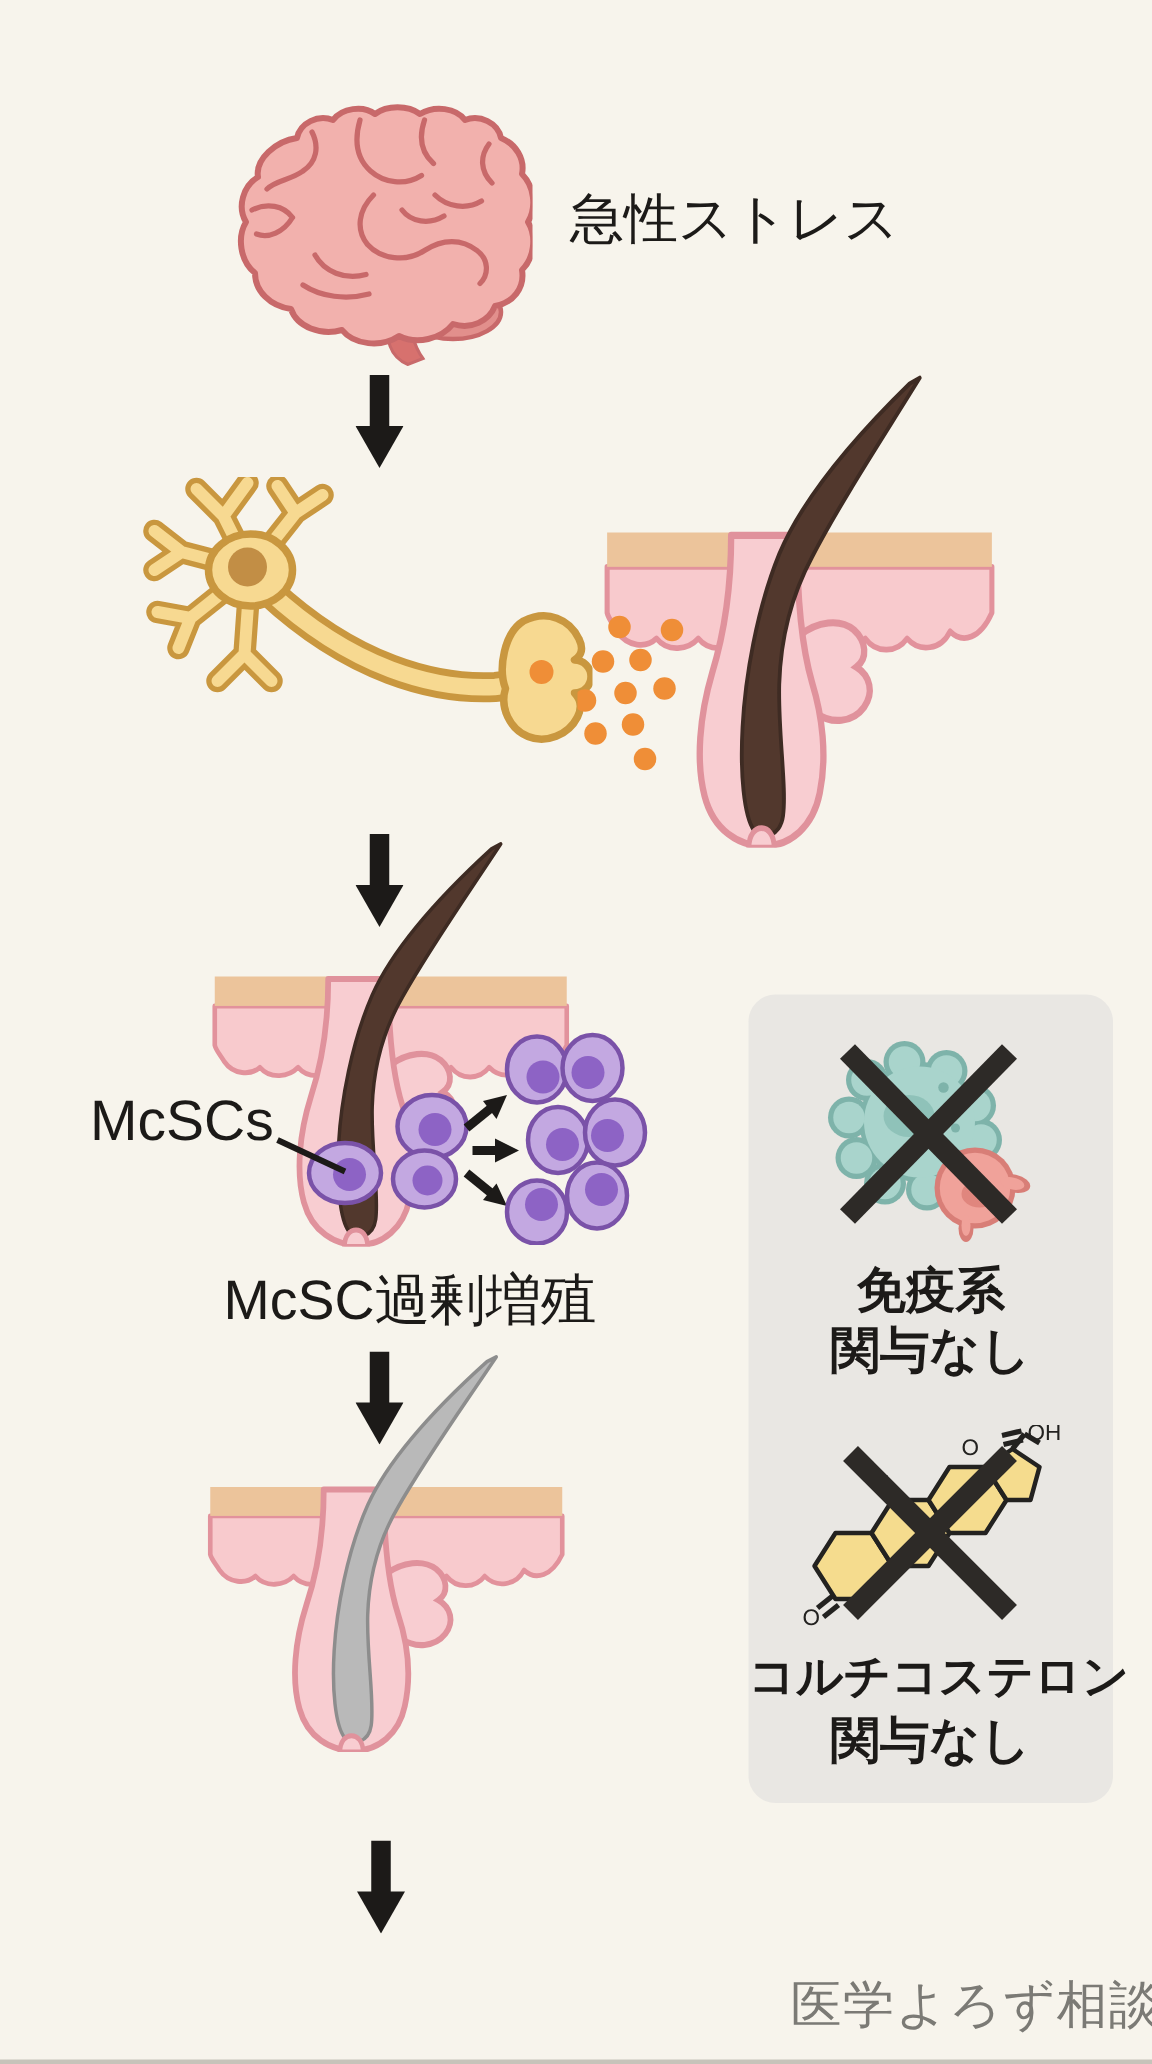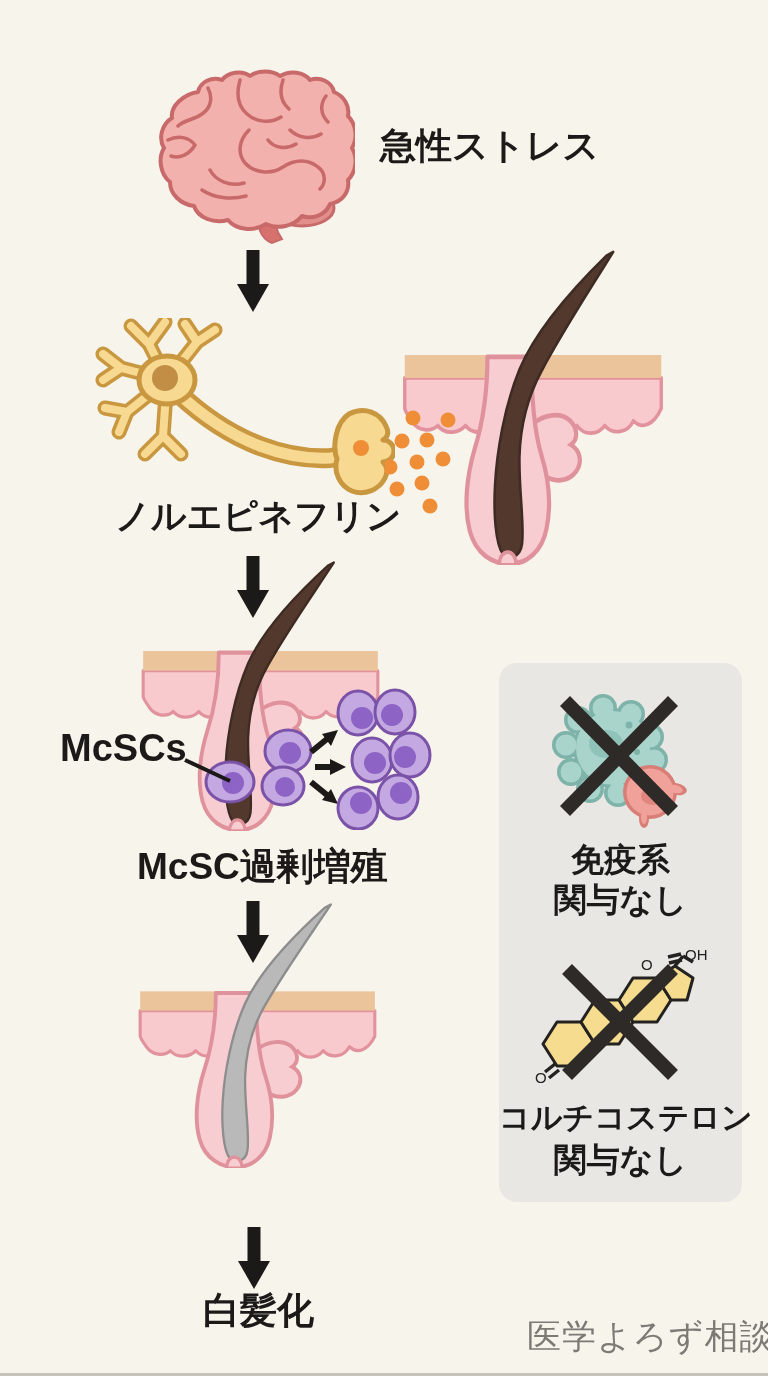--- a/index.html
+++ b/index.html
@@ -1,19 +1,19 @@
 <!DOCTYPE html>
 <html><head>
 <meta charset="utf-8">
 <style>
   html,body{margin:0;padding:0;background:#f7f4ec;}
   .canvas{position:relative;width:768px;height:1376px;background:#f7f4ec;overflow:hidden;
           font-family:"Liberation Sans",sans-serif;color:#1c1a18;}
   .abs{position:absolute;}
-  .label{position:absolute;font-weight:700;color:#1c1a18;white-space:nowrap;line-height:1.1;}
+  .label{position:absolute;font-weight:400;color:#1c1a18;white-space:nowrap;line-height:1.1;}
   .panel{position:absolute;left:499px;top:663px;width:243px;height:539px;
          background:#e9e7e3;border-radius:18px;}
   .panel-text{position:absolute;left:499px;width:243px;text-align:center;font-weight:700;
               color:#1c1a18;white-space:nowrap;}
   .watermark{position:absolute;left:527px;top:1314px;font-family:"Liberation Serif",serif;
              font-size:34px;color:#7b7a75;letter-spacing:1px;white-space:nowrap;}
   .follicle-dark{--hair:#52382d;--hair-line:#3e2b23;}
   .follicle-gray{--hair:#b9b9b9;--hair-line:#8d8d8d;}
   .bottom-edge{position:absolute;left:0;bottom:0;width:768px;height:3px;background:#c7c3ba;}
 </style>
@@ -87,21 +87,20 @@
         <circle cx="42" cy="32" r="7.5"></circle>
       <circle cx="5" cy="59" r="7.5"></circle>
         <circle cx="32" cy="54" r="7.5"></circle>
       <circle cx="58" cy="51" r="7.5"></circle>
         <circle cx="37" cy="75" r="7.5"></circle>
       <circle cx="12" cy="81" r="7.5"></circle>
         <circle cx="45" cy="98" r="7.5"></circle>
     </g>
   </svg>
 
-  <div class="label" style="left:115px;top:497px;font-size:35px">ノルエピネフリン</div>
 
   <svg class="abs" style="left:237px;top:556px" width="32" height="62" viewBox="0 0 32 62">
     <rect x="9.5" y="0" width="13" height="37" fill="#1c1a18"></rect>
     <polygon points="0,34 32,34 16,62" fill="#1c1a18"></polygon>
   </svg>
 
   <svg class="abs follicle-dark" style="left:137px;top:561px" width="247" height="270" viewBox="0 0 320 330" preserveAspectRatio="none">
     <path d="M8,134 L312,134 L312,166 C303,184 289,188 279,179 C272,192 255,194 245,184
              C237,194 221,195 212,184 C204,194 188,195 179,184 C171,194 155,195 146,184
              C138,194 122,195 113,184 C105,192 89,194 80,184 C72,192 56,194 47,184
@@ -157,21 +156,21 @@
     <g fill="#8d63c5">
       <circle cx="27" cy="33" r="11"></circle>
         <circle cx="57" cy="30" r="11"></circle>
       <circle cx="40" cy="78" r="11"></circle>
         <circle cx="70" cy="72" r="11"></circle>
       <circle cx="26" cy="118" r="11"></circle>
         <circle cx="66" cy="108" r="11"></circle>
     </g>
   </svg>
 
-  <div class="label" style="left:137px;top:847px;font-size:37px">McSC過剰増殖</div>
+  <div class="label" style="left:149px;top:847px;font-size:37px">McSC過剰増殖</div>
 
   <svg class="abs" style="left:237px;top:901px" width="32" height="62" viewBox="0 0 32 62">
     <rect x="9.5" y="0" width="13" height="37" fill="#1c1a18"></rect>
     <polygon points="0,34 32,34 16,62" fill="#1c1a18"></polygon>
   </svg>
 
   <svg class="abs follicle-gray" style="left:134px;top:903px" width="247" height="265" viewBox="0 0 320 330" preserveAspectRatio="none">
     <path d="M8,134 L312,134 L312,166 C303,184 289,188 279,179 C272,192 255,194 245,184
              C237,194 221,195 212,184 C204,194 188,195 179,184 C171,194 155,195 146,184
              C138,194 122,195 113,184 C105,192 89,194 80,184 C72,192 56,194 47,184
@@ -186,21 +185,20 @@
              C163,85 203,44 247,6 Z" fill="var(--hair)" stroke="var(--hair-line)" stroke-width="3" stroke-linejoin="round"></path>
     <path d="M120,330 C120,312 140,312 140,330 Z" fill="#f8cdd1" stroke="#e0929c" stroke-width="4"></path>
   </svg>
 
 
   <svg class="abs" style="left:238px;top:1227px" width="32" height="62" viewBox="0 0 32 62">
     <rect x="9.5" y="0" width="13" height="37" fill="#1c1a18"></rect>
     <polygon points="0,34 32,34 16,62" fill="#1c1a18"></polygon>
   </svg>
 
-  <div class="label" style="left:203px;top:1291px;font-size:37px">白髪化</div>
 
   <div class="panel"></div>
 
   <svg class="abs" style="left:545px;top:690px" width="145" height="140" viewBox="0 0 145 140">
     <g fill="#7eb3aa">
       <circle cx="105" cy="47" r="14"></circle>
         <circle cx="86" cy="24" r="14"></circle>
         <circle cx="58" cy="18" r="14"></circle>
       <circle cx="33" cy="30" r="14"></circle>
         <circle cx="21" cy="55" r="14"></circle>

